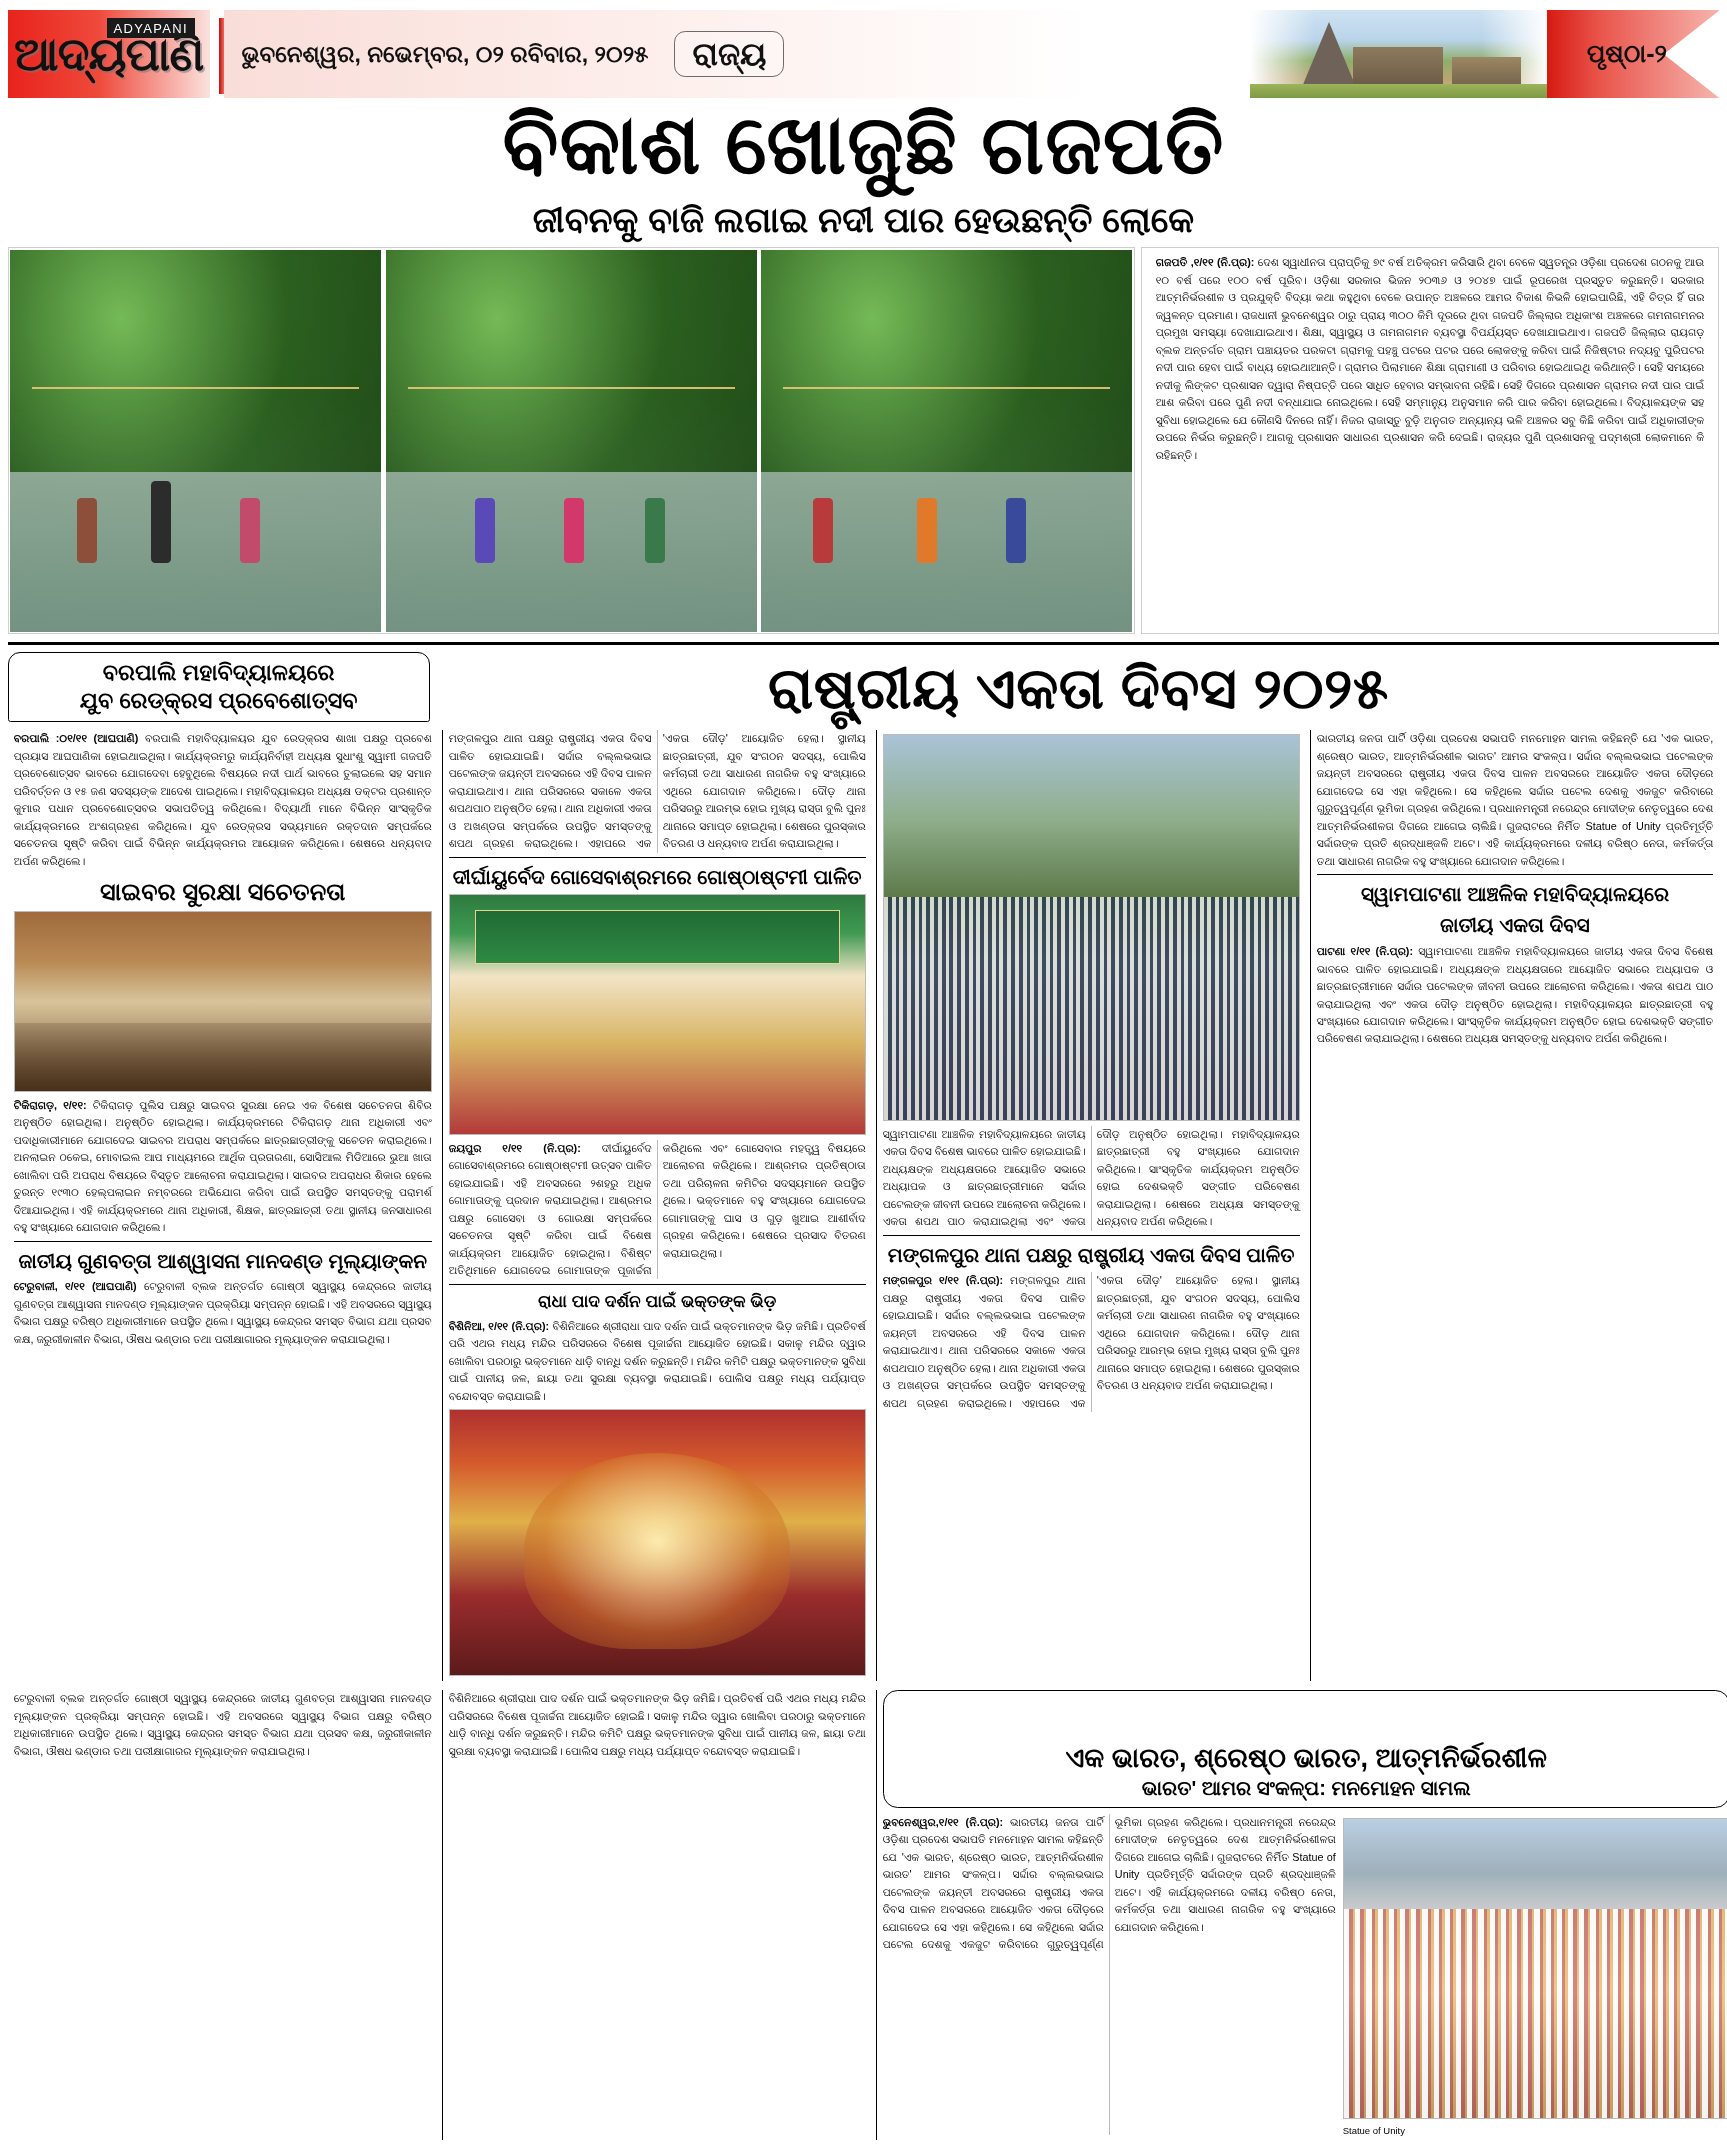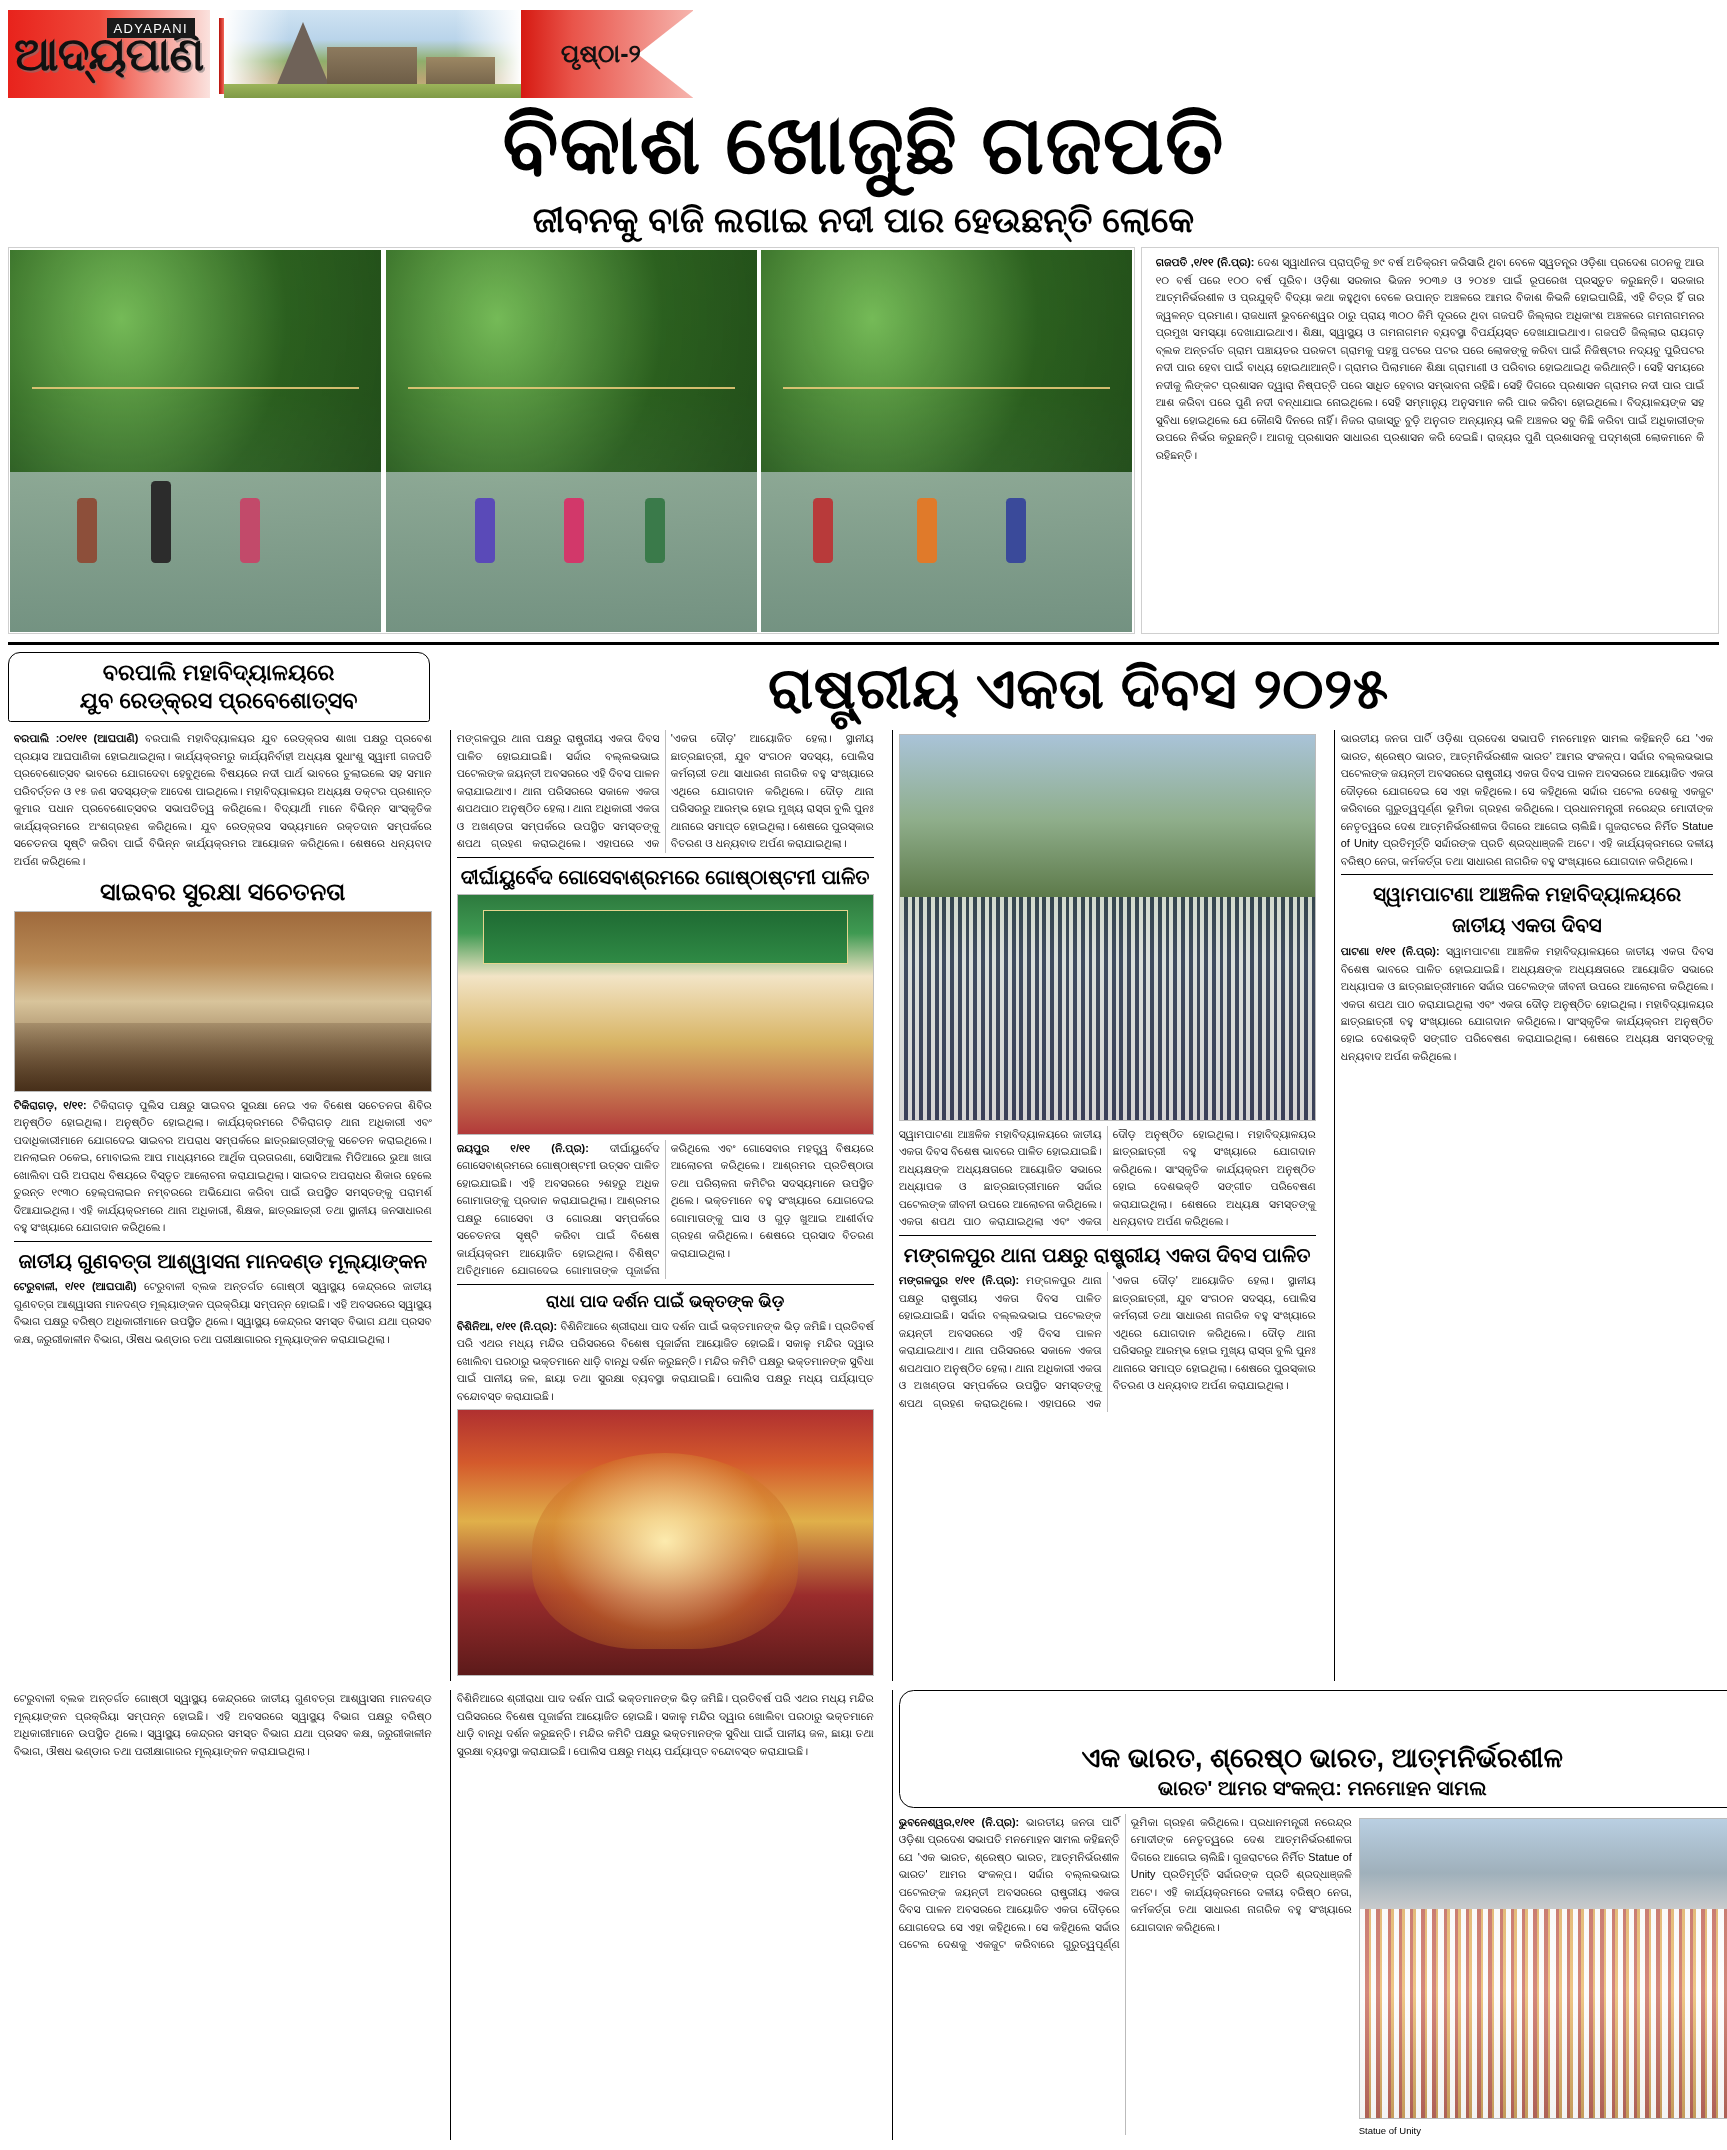--- a/index.html
+++ b/index.html
@@ -233,21 +233,21 @@
     font-size: 57px;
     font-weight: bold;
     letter-spacing: 0.4px;
     padding-top: 3.4px;
   }
 
   
   .grid {
     display: flex;
     margin: 7.7px 7.7px 0 7.7px;
-    gap: 12px;
+    gap: 4px;
   }
   .col {
     position: relative;
   }
   .col + .col { border-left: 1.3px solid #000; }
   .col-inner { padding: 0 6px; }
   .c1 { flex: 0 0 430px; }
   .c2 { flex: 0 0 430px; }
   .c3 { flex: 0 0 430px; }
   .c4 { flex: 1; }
@@ -327,20 +327,26 @@
 </style>
 </head>
 <body>
 
 <div class="masthead">
   <div class="mh-logo-box">
     <div class="mh-logo-text">ଆଦ୍ୟପାଣି</div>
     <div class="mh-logo-tag">ADYAPANI</div>
   </div>
   <div class="mh-redbar"></div>
+  <div class="mh-mid">
+    <div class="mh-date">ଭୁବନେଶ୍ୱର, ନଭେମ୍ବର, ୦୨ ରବିବାର, ୨୦୨୫</div>
+    <div class="mh-section">
+      <span>ରାଜ୍ୟ</span>
+    </div>
+  </div>
   <div class="mh-photo">
     <div class="temple"></div>
     <div class="temple2"></div>
     <div class="temple3"></div>
     <div class="grass"></div>
   </div>
   <div class="mh-page">
     <span>ପୃଷ୍ଠା-୨</span>
   </div>
 </div>

